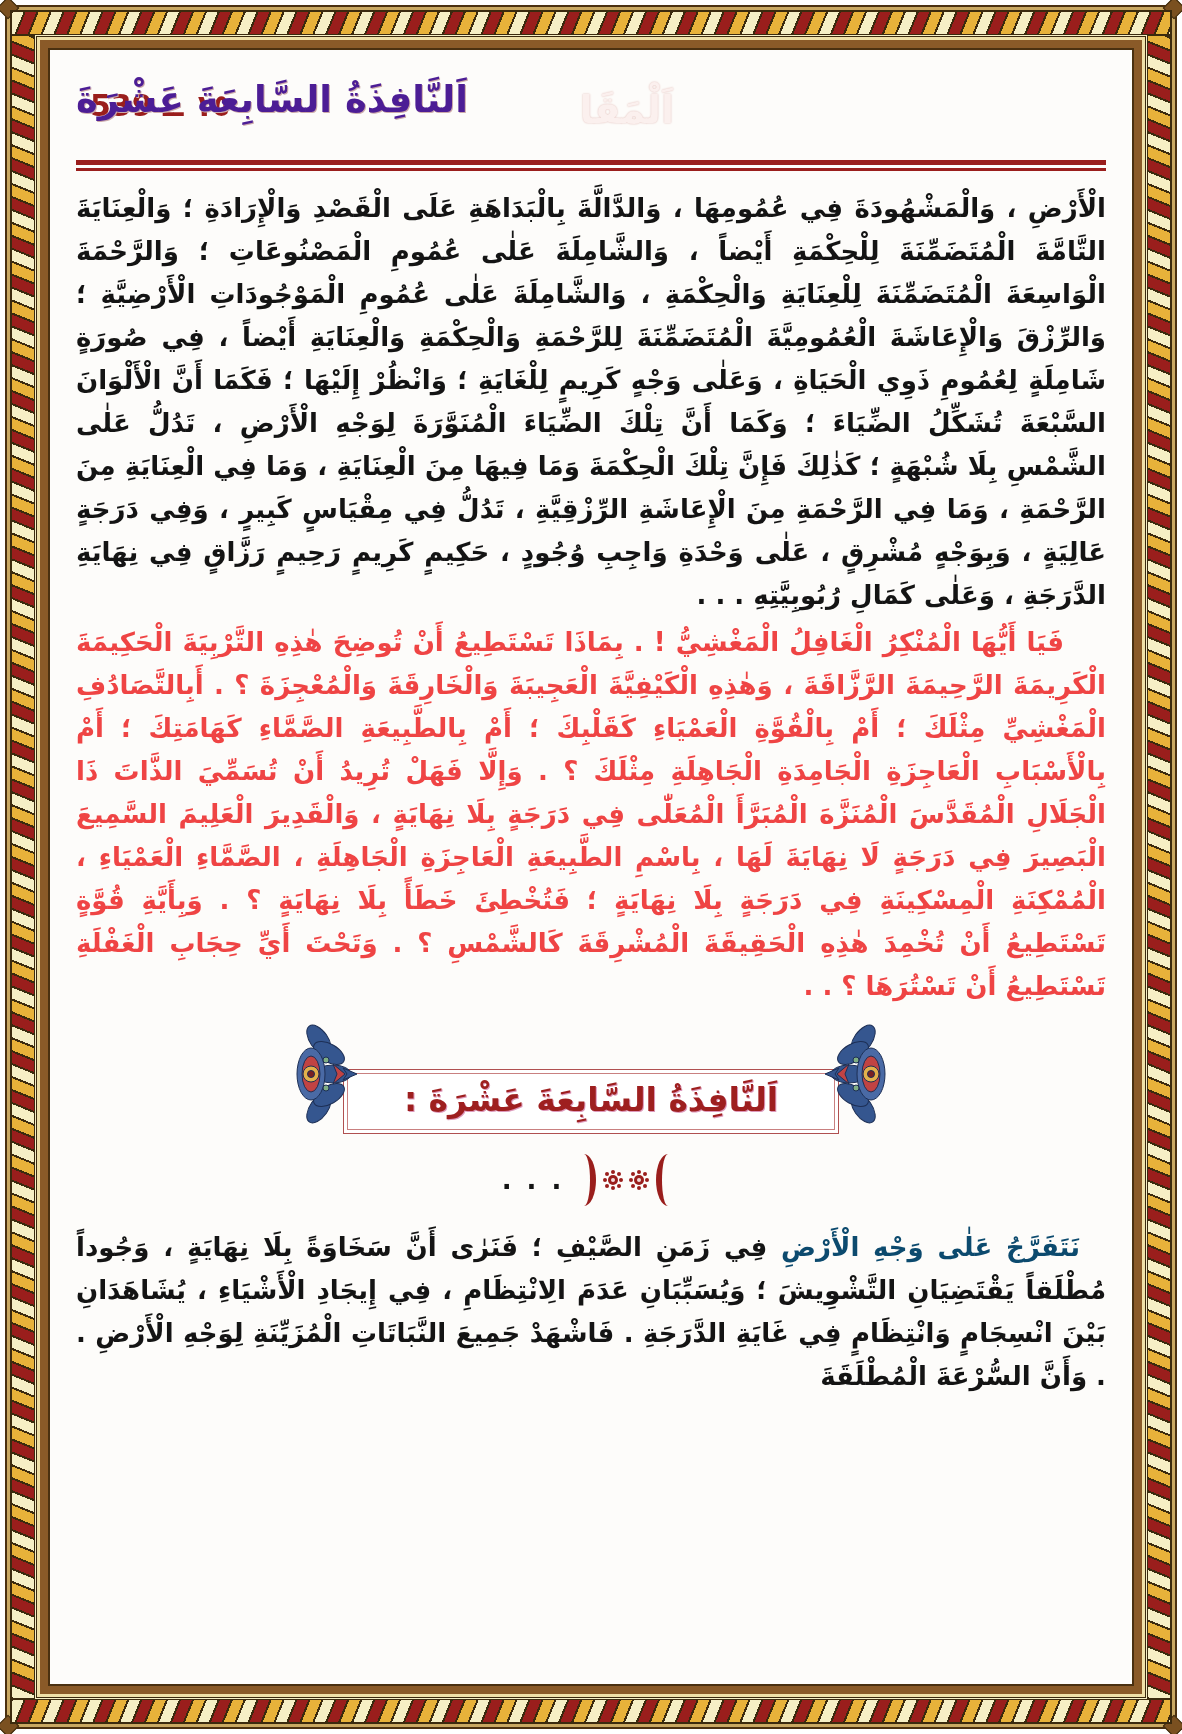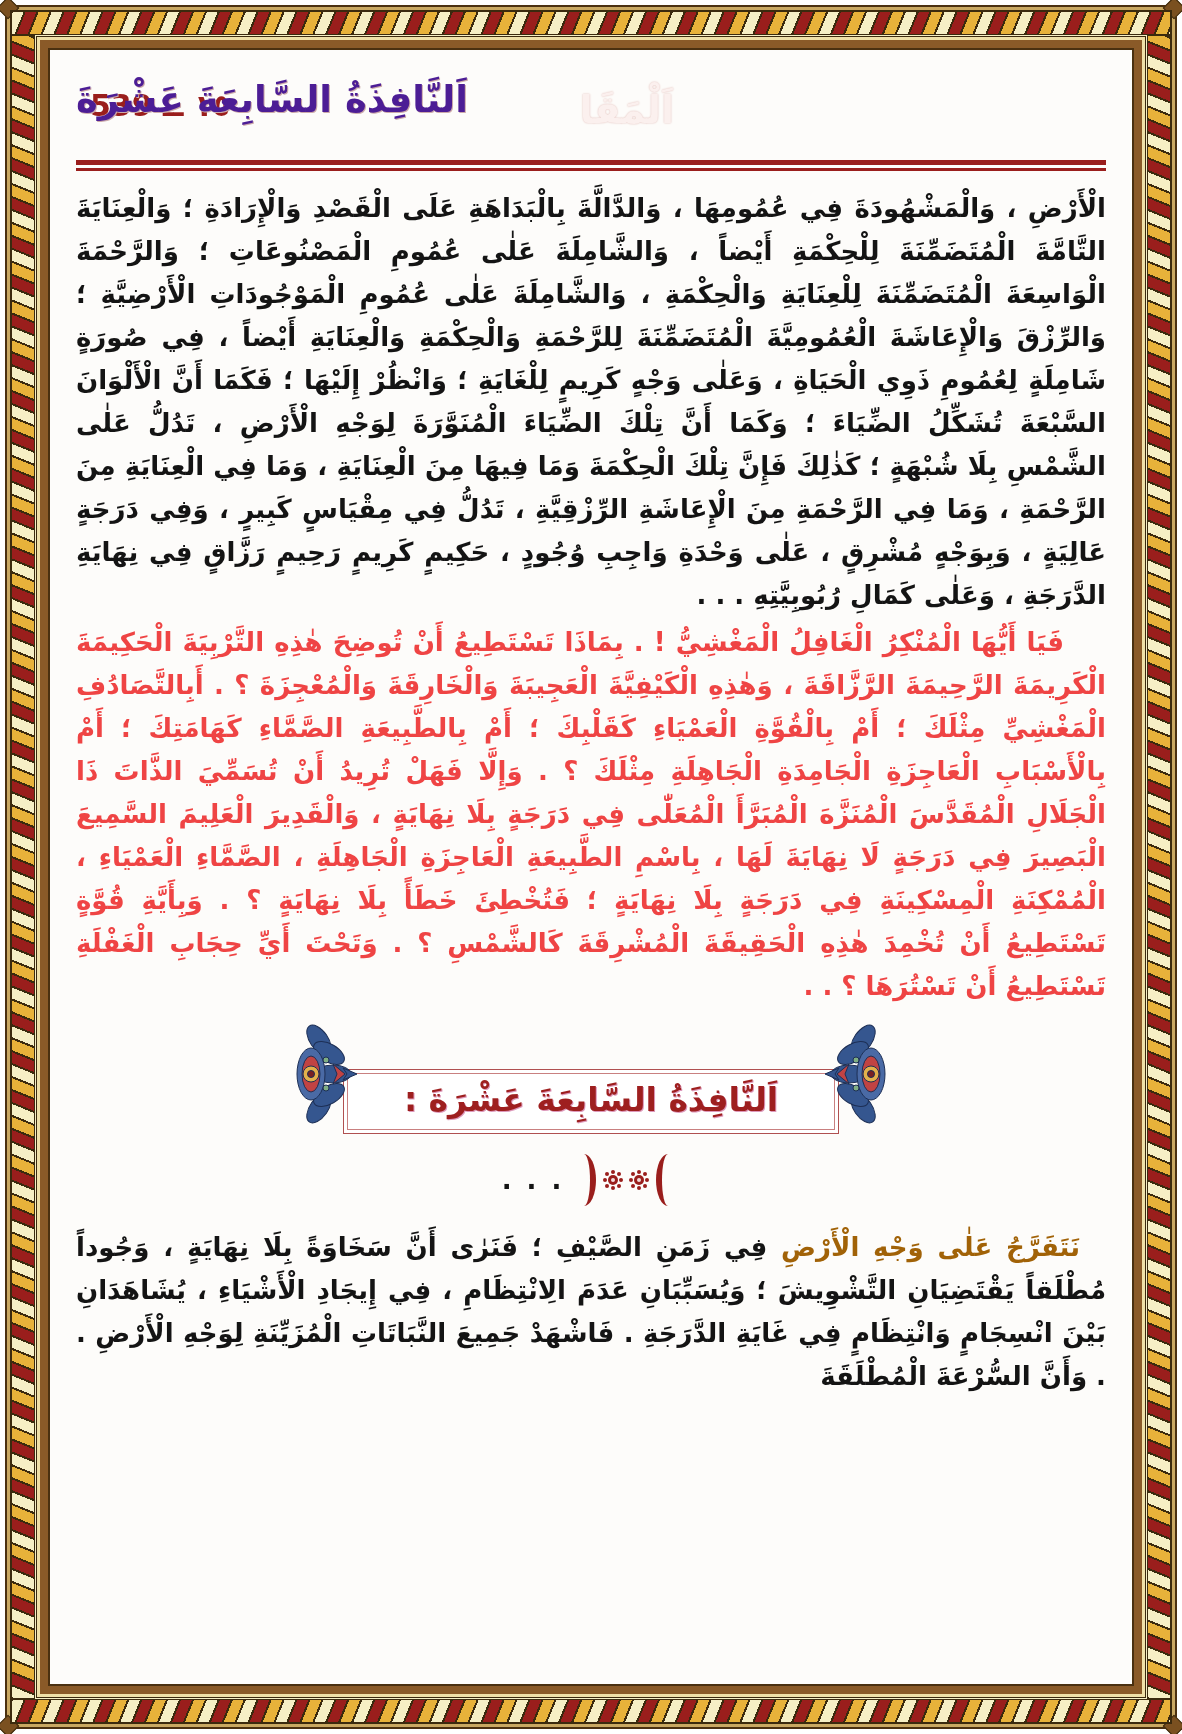--- a/index.html
+++ b/index.html
@@ -60,21 +60,21 @@
 
   
   .para{
     font-size:26px;font-weight:700;color:#141414;
     line-height:43px;text-align:justify;text-justify:inter-word;
     margin:0;
   }
   .p1{margin-top:16px;}
   .p2{margin-top:4px;color:#ef4444;text-indent:42px;}
   .p3{margin-top:14px;text-indent:26px;}
-  .p3-lead{color:#a16207;}
+  .p3-lead{color:#0c4a6e;}
 
   
   .orn-row{display:flex;align-items:flex-end;justify-content:center;margin-top:14px;height:112px;}
   .wing{flex:0 0 auto;z-index:2;}
   .wing.left svg{transform:scaleX(-1);}
   .orn-box{
     z-index:1;margin:0 -16px;
     border:1px solid #b05050;background:#fff;padding:3px;
   }
   .orn-box-inner{

